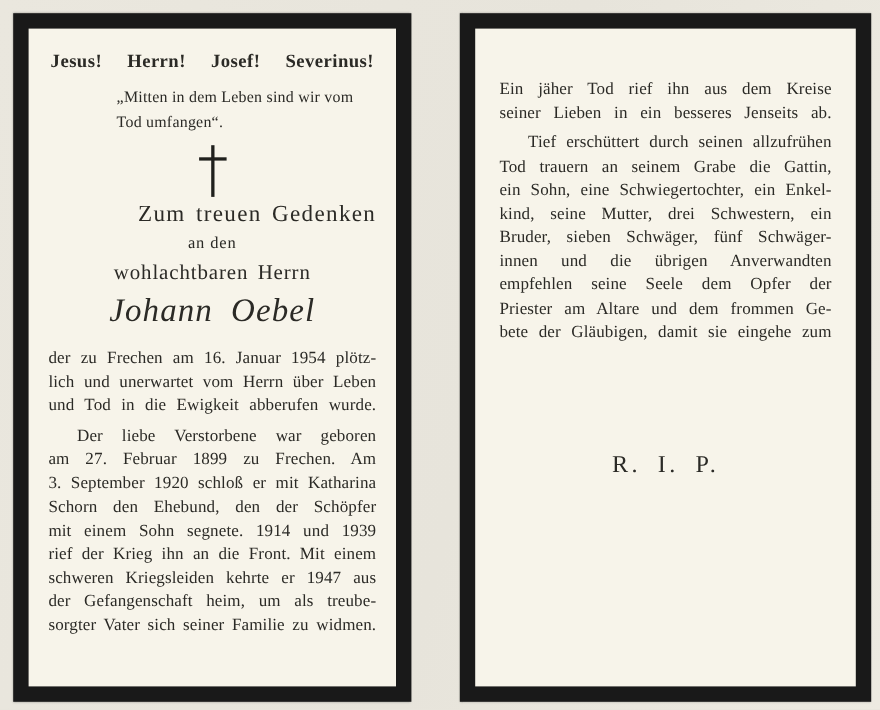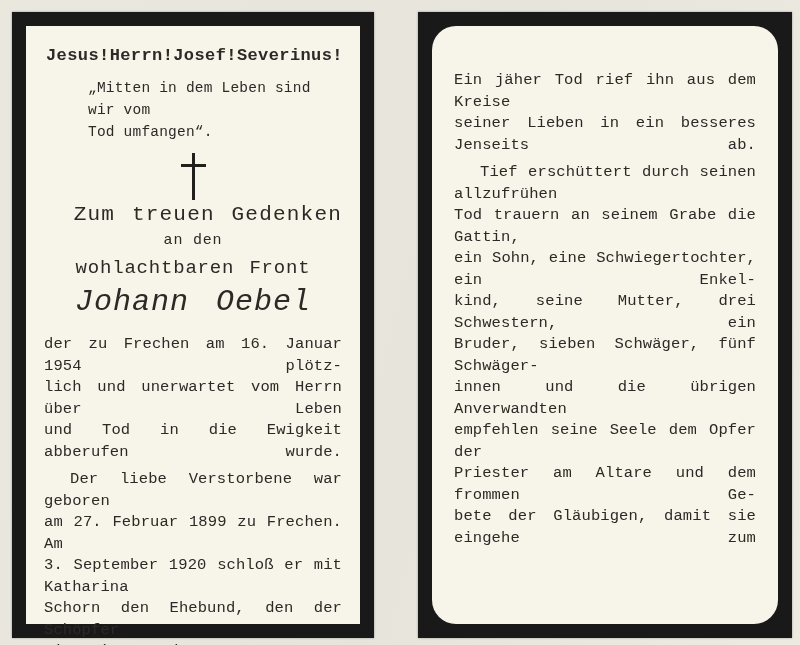--- a/index.html
+++ b/index.html
@@ -1,15 +1,15 @@
 <!DOCTYPE html>
 <html><head>
 <meta charset="utf-8">
 <style>
-  * { margin: 0; padding: 0; box-sizing: border-box; font-family: Liberation Mono, monospace; }
+  * { margin: 0; padding: 0; box-sizing: border-box; }
   html, body {
     width: 800px; height: 645px;
     font-family: "Liberation Serif", serif;
     background: #e8e5dc;
     overflow: hidden;
   }
   .scan {
     position: relative;
     width: 800px; height: 645px;
     background: linear-gradient(105deg, #eae7de 0%, #e7e4db 55%, #edeae1 100%);
@@ -21,32 +21,32 @@
   }
   .card-left  { left: 12px;  top: 12px; width: 362px; height: 626px; }
   .card-right { left: 418px; top: 12px; width: 374px; height: 626px; }
   .card-inner {
     position: absolute;
     top: 14px; left: 14px; right: 14px; bottom: 14px;
     background: #f7f4ea;
     padding: 20px 18px 14px 18px;
     color: #2b2a26;
   }
-  .card-right .card-inner { padding: 20px 22px 18px 22px; border-radius: 24px; }
+  .card-right .card-inner { padding: 20px 22px 18px 22px; }
 
   .invocation-row {
     display: flex;
     justify-content: space-between;
     font-size: 17px;
     font-weight: bold;
     letter-spacing: 0.4px;
     padding: 0 2px;
   }
   .epigraph {
-    margin: 12px 0 0 44px;
+    margin: 12px 0 0 62px;
     font-size: 14.5px;
     line-height: 22px;
     white-space: pre-line;
     letter-spacing: 0.2px;
   }
   .cross-wrap {
     display: flex;
     justify-content: center;
     margin-top: 10px;
     height: 50px;
@@ -151,21 +151,21 @@
 
       <div class="epigraph">„Mitten in dem Leben sind wir vom
 Tod umfangen“.</div>
 
       <div class="cross-wrap">
         <span class="cross"></span>
       </div>
 
       <div class="heading-main">Zum treuen Gedenken</div>
       <div class="heading-sub">an den</div>
-      <div class="heading-honor">wohlachtbaren Front</div>
+      <div class="heading-honor">wohlachtbaren Herrn</div>
       <div class="deceased-name">Johann Oebel</div>
 
       <p class="body-text para1-left">der zu Frechen am 16. Januar 1954 plötz-
 lich und unerwartet vom Herrn über Leben
 und Tod in die Ewigkeit abberufen wurde.</p>
 
       <p class="body-text para2-left indent-first">Der liebe Verstorbene war geboren
 am 27. Februar 1899 zu Frechen. Am
 3. September 1920 schloß er mit Katharina
 Schorn den Ehebund, den der Schöpfer

